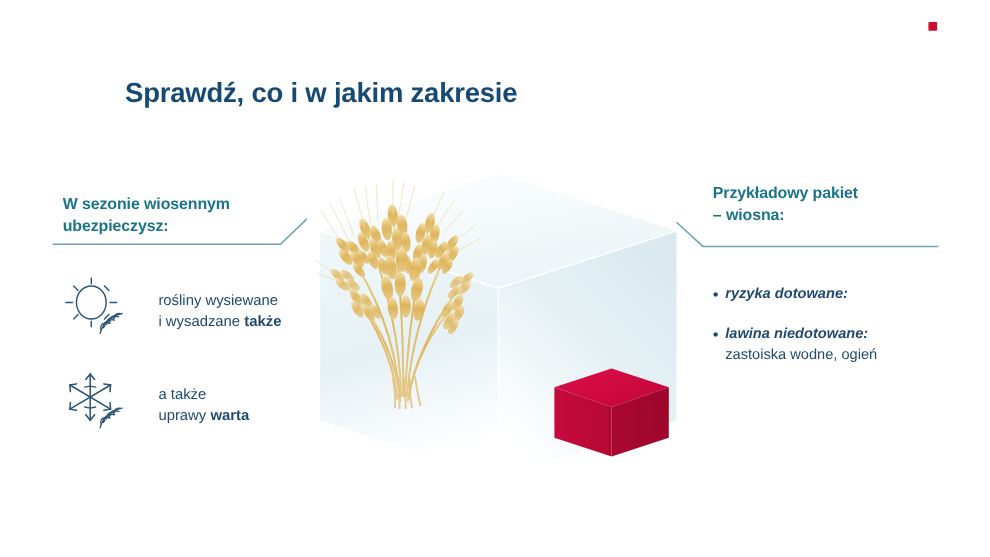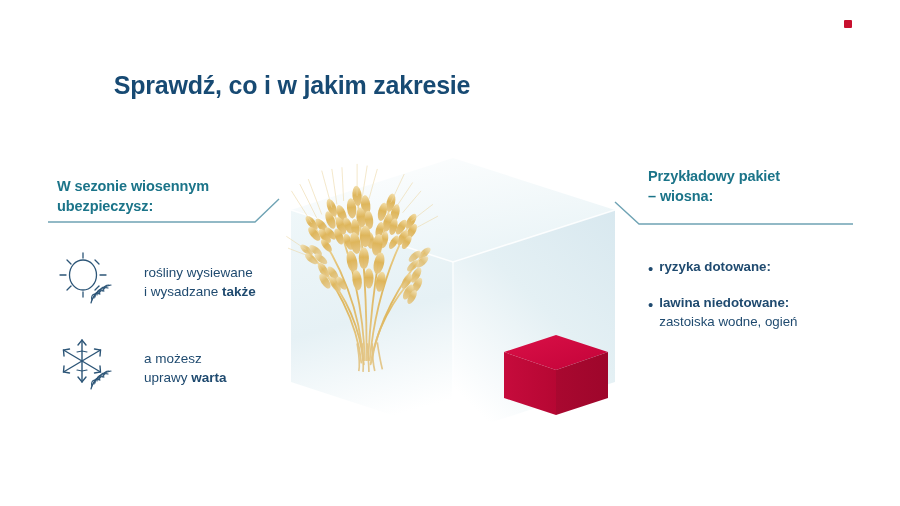--- a/index.html
+++ b/index.html
@@ -64,21 +64,21 @@
 
   
   .bullets { position:absolute; left:648px; top:258px; width:215px; }
   .bullet { display:flex; gap:6px; margin-bottom:15px; }
   .bullet .dot {
     color:#1F4A6F; font-size:15px; line-height:1.42; flex:0 0 auto;
   }
   .bullet .btext {
     font-size:13.3px; line-height:1.42; color:#1F4A6F;
   }
-  .bullet .btitle { font-weight:bold; display:block; }
+  .bullet .btitle { font-weight:bold; display:block;font-style:italic; }
   .bullet .bbody  { display:block; }
 
   
   .illus { position:absolute; left:283px; top:150px; width:340px; height:300px; }
   .illus svg { display:block; position:absolute; left:0; top:0; }
   .wheat-img { position:absolute; left:62px; top:26px; width:160px; height:235px; }
 </style>
 </head>
 <body>
 
@@ -159,21 +159,21 @@
           <path d="M42 41 C42 37 44 36 47 36"></path>
           <path d="M46 38 C46 35 48 34 51 34"></path>
           <path d="M34 49 C33 46 34 43 37 43"></path>
           <path d="M37 46 C37 43 39 41 42 43"></path>
           <path d="M41 43 C41 40 43 39 46 40"></path>
           <path d="M45 40 C45 37 47 36 50 37"></path>
         </g>
       </svg>
     </span>
     <span class="ftext">
-      <span>a możesz</span><br>
+      <span>a także</span><br>
       <span>uprawy </span><b>warta</b>
     </span>
   </div>
 
   <div class="col-head head-right">
     <span>Przykładowy pakiet</span>
     <span>– wiosna:</span>
   </div>
 
   <div class="rule" style="left:612px; top:199px;">

